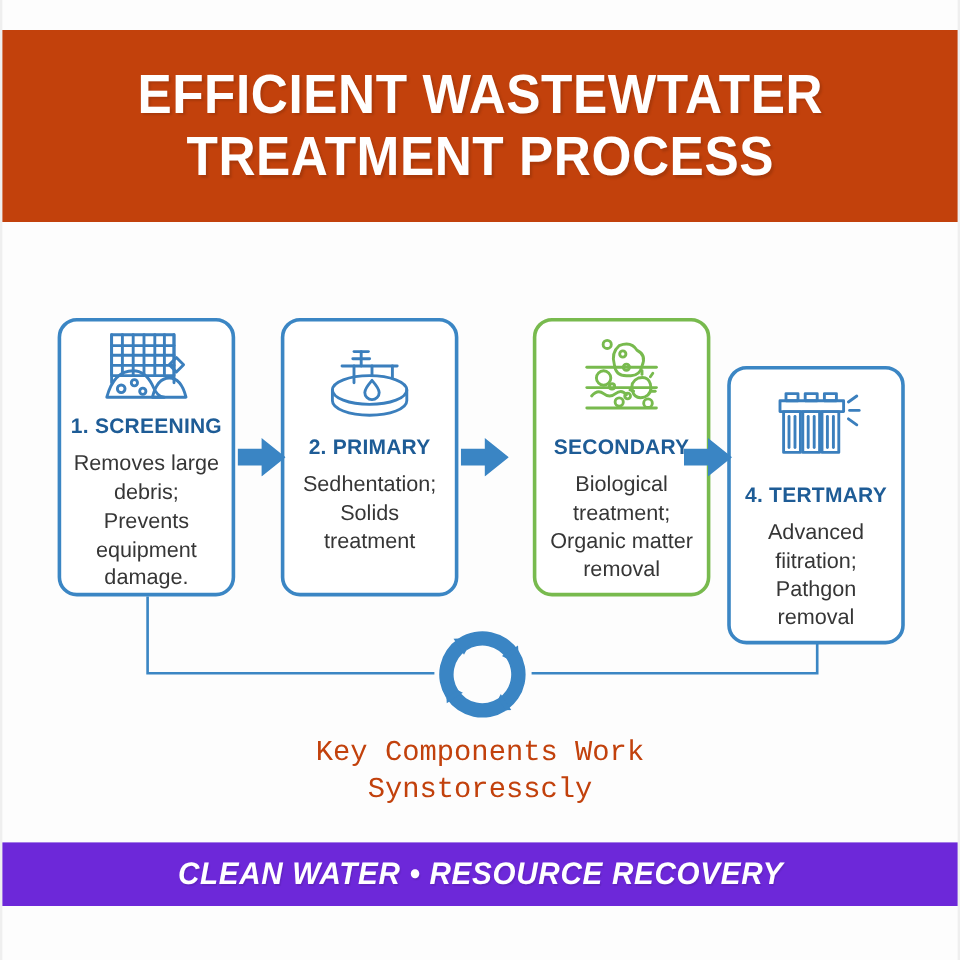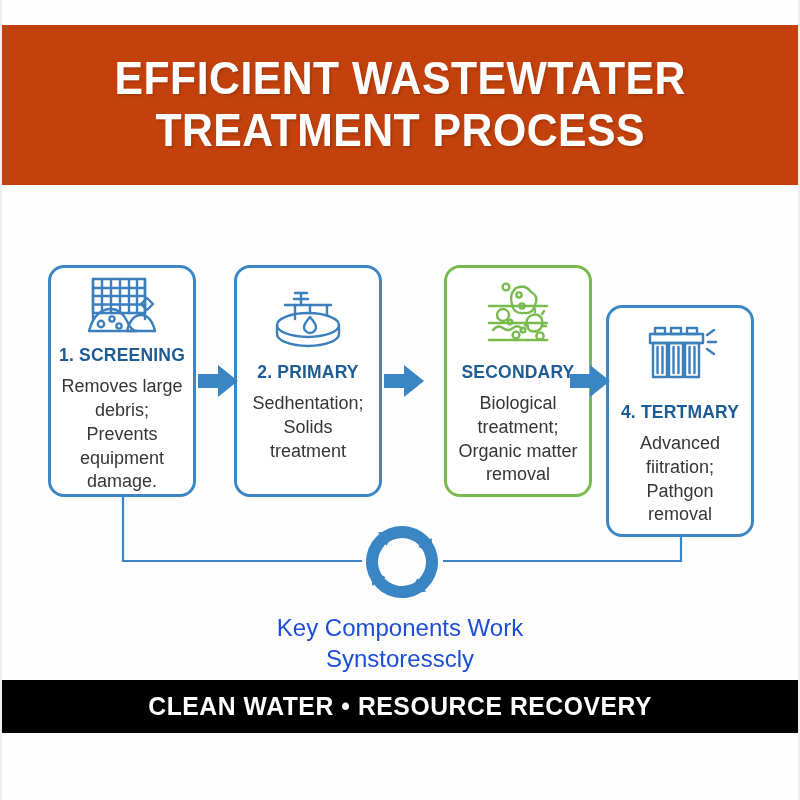--- a/index.html
+++ b/index.html
@@ -131,38 +131,39 @@
     top: 520px;
     width: 84px;
     height: 84px;
   }
   .cycle-caption {
     position: absolute;
     left: 0;
     right: 0;
     top: 612px;
     text-align: center;
-    font-family: Liberation Sans, sans-serif;
+    font-family: Liberation Mono, monospace;
     font-size: 24px;
     line-height: 1.3;
-    color: #1d4ed8;
+    color: #c2410c;
     white-space: pre-line;
   }
 
   
   .footer-band {
     position: absolute;
     left: 0;
     right: 0;
-    top: 680px;
+    top: 702px;
     height: 53px;
-    background: #000000;
+    background: #6d28d9;
     display: flex;
     align-items: center;
     justify-content: center;
+    font-style: italic;
   }
   .footer-text {
     color: #ffffff;
     font-family: "Liberation Sans Narrow", "Liberation Sans", sans-serif;
     font-weight: bold;
     font-size: 26px;
     letter-spacing: 0.6px;
     text-transform: uppercase;
     transform: scaleX(0.95);
     text-shadow: 1px 1px 1px rgba(0,0,0,0.1);

